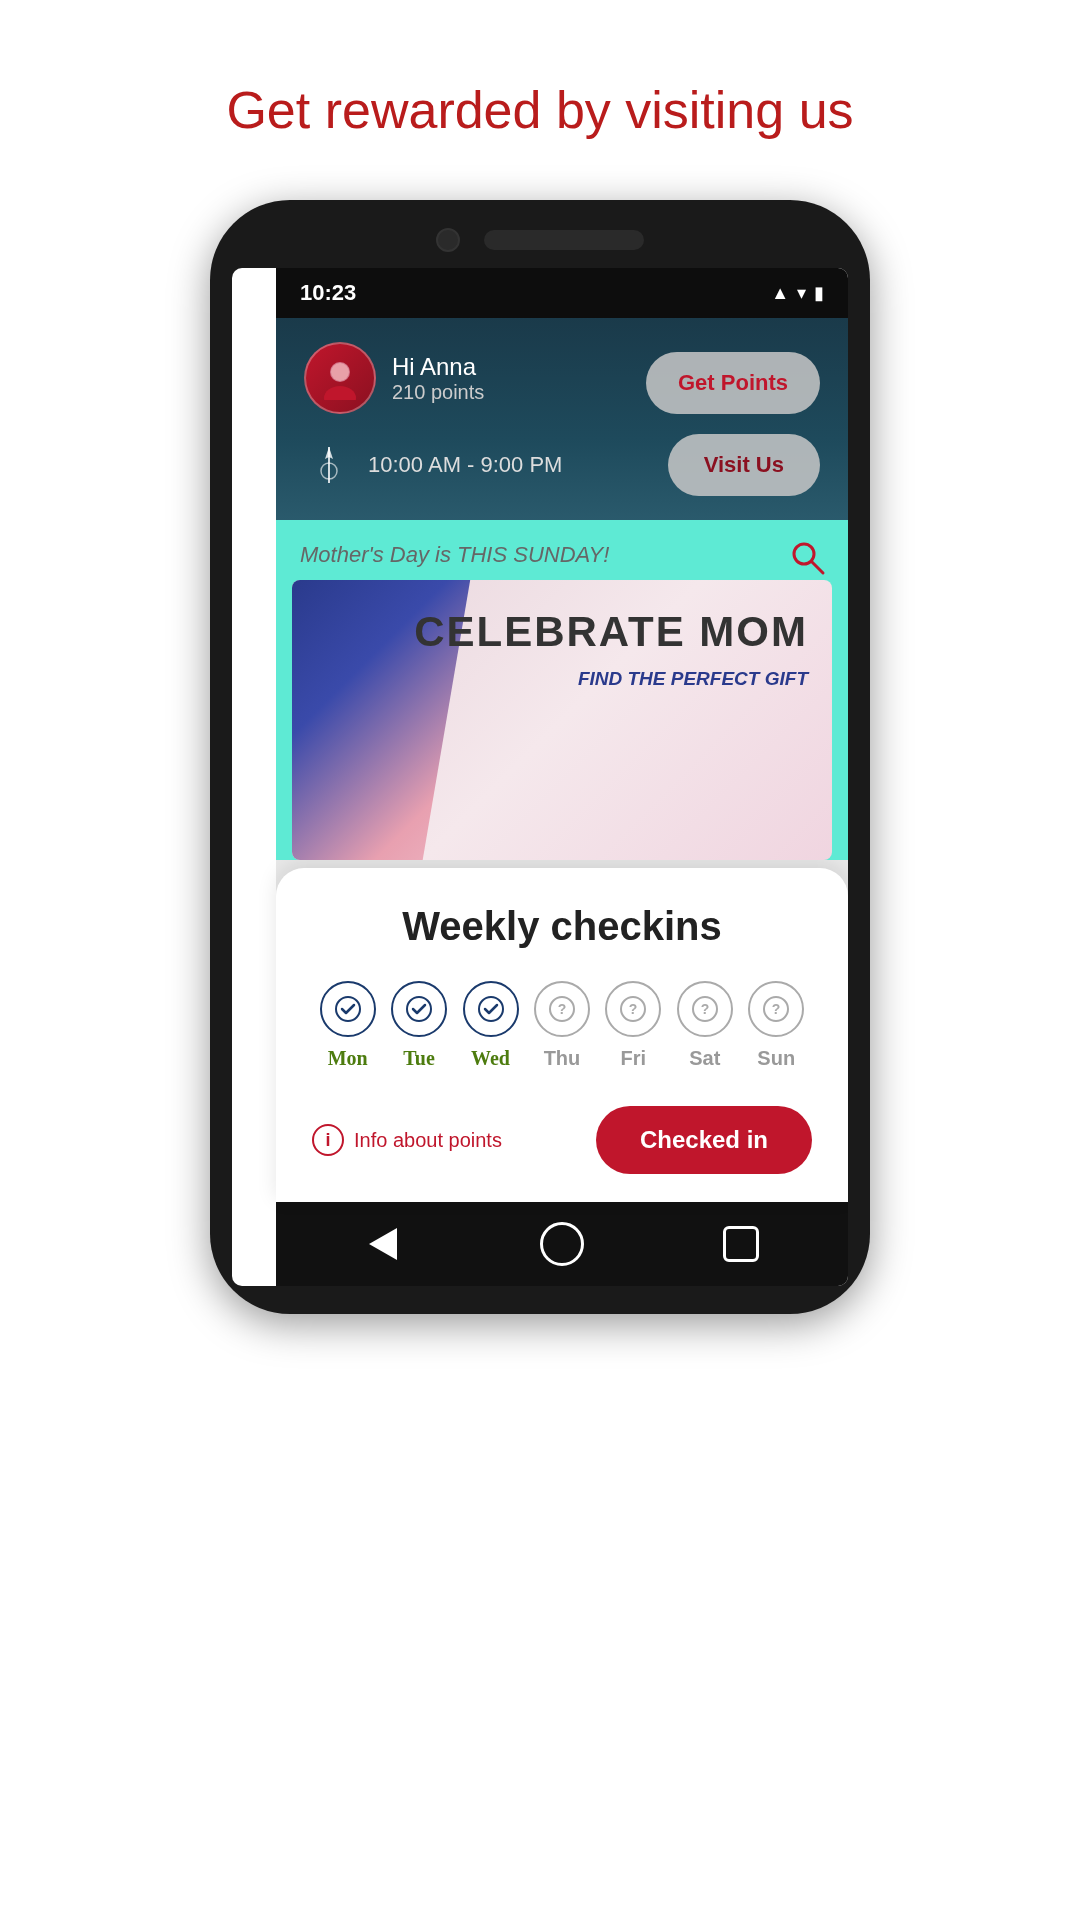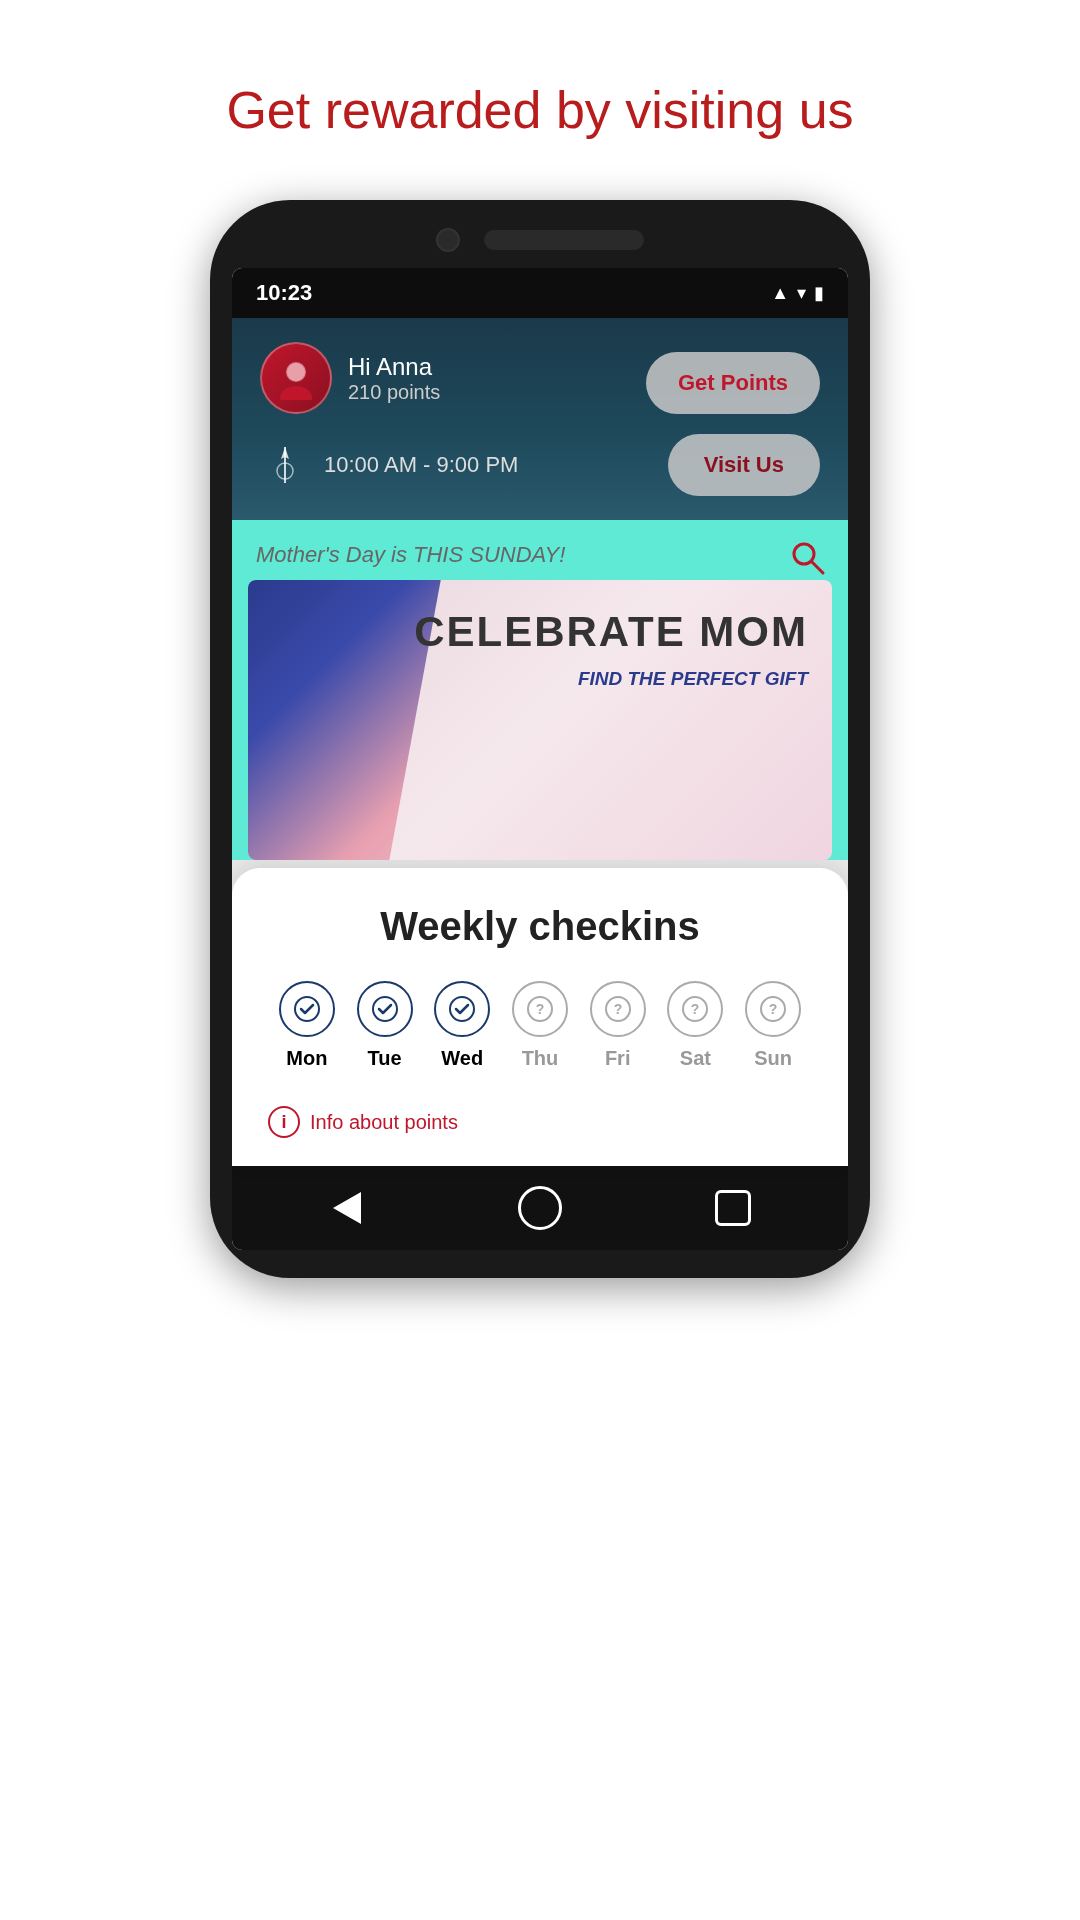--- a/index.html
+++ b/index.html
@@ -49,20 +49,21 @@
       width: 160px;
       height: 20px;
       background: #2a2a2a;
       border-radius: 10px;
     }
     .phone-screen {
       background: #fff;
       border-radius: 10px;
       overflow: hidden;
       position: relative;
+      padding-left: 44px;
     }
     .status-bar {
       background: #0d0d0d;
       display: flex;
       justify-content: space-between;
       align-items: center;
       padding: 12px 24px;
     }
     .status-time {
       color: #fff;
@@ -269,21 +270,22 @@
     .day-circle.unchecked {
       border-color: #aaa;
       color: #aaa;
     }
     .day-label {
       font-size: 20px;
       font-weight: 600;
       color: #999;
     }
     .day-label.active {
-      color: #000000;
+      color: #4d7c0f;
+      font-family: Liberation Serif, serif;
     }
     .checkin-footer {
       display: flex;
       justify-content: space-between;
       align-items: center;
     }
     .info-link {
       display: flex;
       align-items: center;
       gap: 10px;
@@ -498,20 +500,21 @@
               </div>
               <span class="day-label">Sun</span>
             </div>
           </div>
 
           <div class="checkin-footer">
             <div class="info-link">
               <div class="info-icon">i</div>
               <span>Info about points</span>
             </div>
+            <button class="checked-in-btn">Checked in</button>
           </div>
         </div>
       </div>
 
       <div class="phone-nav-bar">
         <div class="nav-btn">
           <div class="nav-back"></div>
         </div>
         <div class="nav-btn">
           <div class="nav-home"></div>

